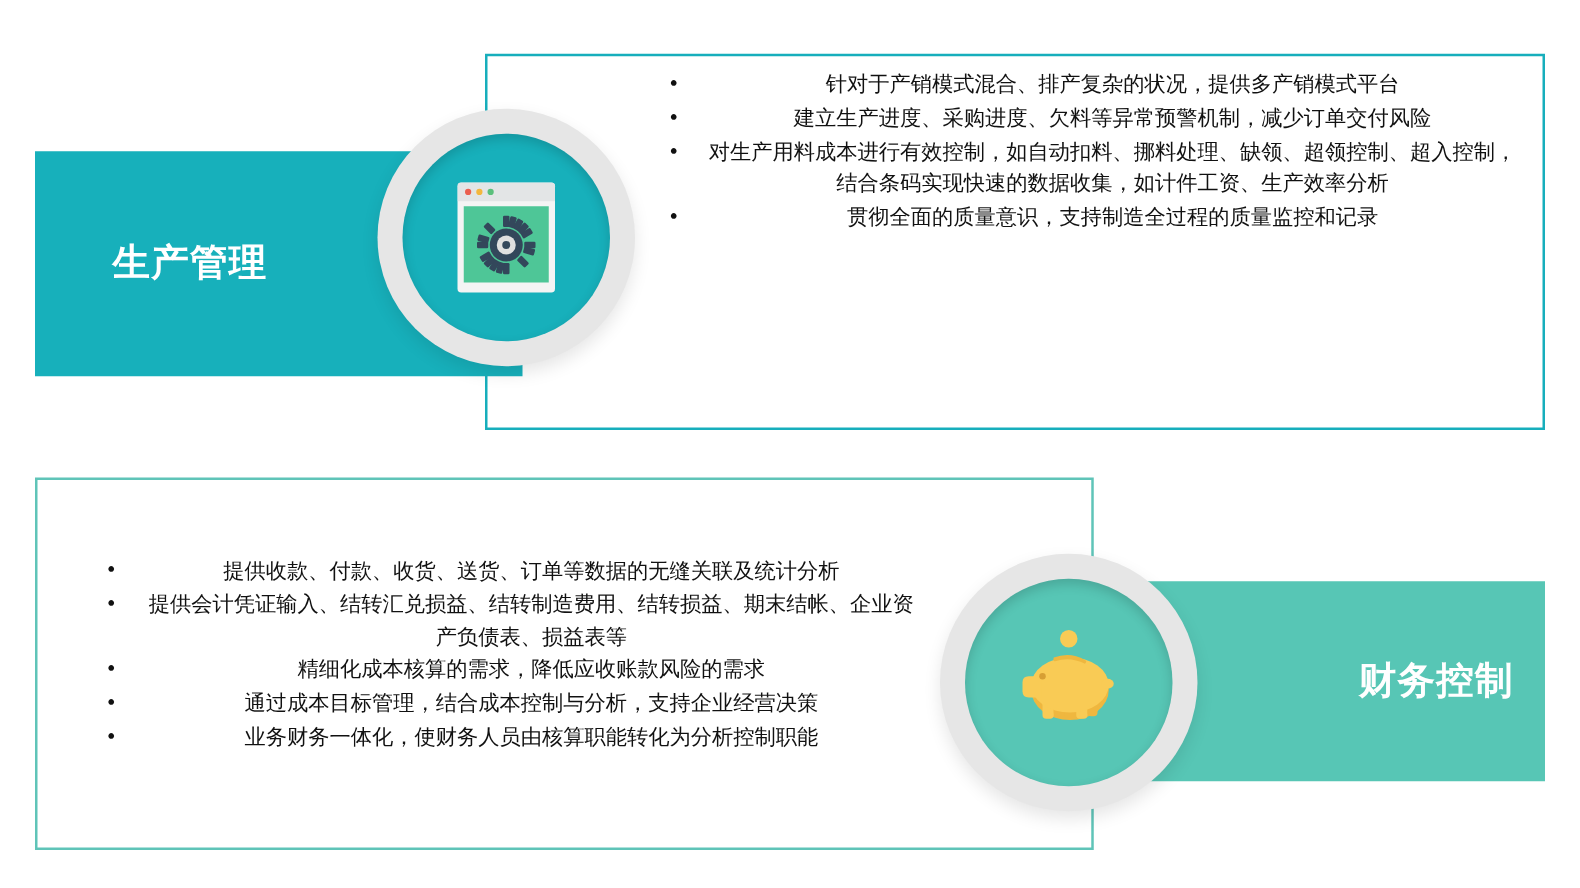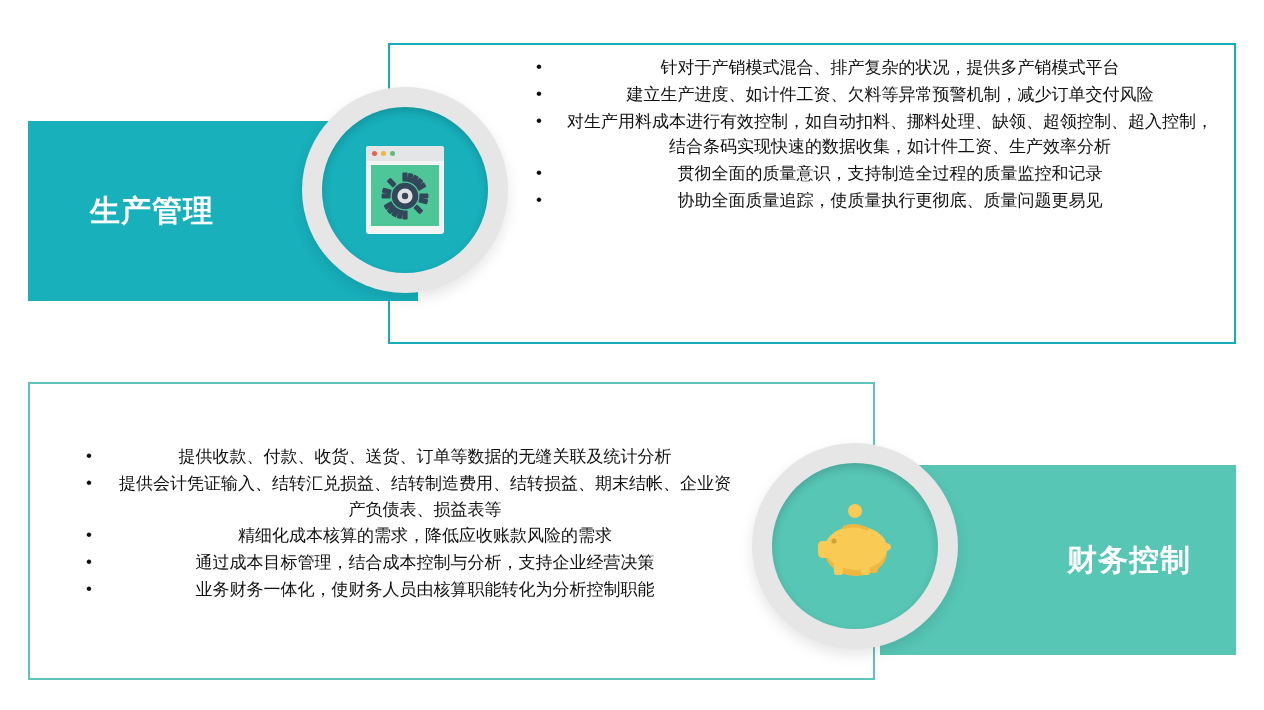--- a/index.html
+++ b/index.html
@@ -58,24 +58,24 @@
     height: 180px;
     background: #17b0bb;
     justify-content: flex-start;
     padding-left: 62px;
     margin-top: 16px;
   }
   .banner-right {
     left: 880px;
     top: 465px;
     width: 356px;
-    height: 190px;
+    height: 160px;
     background: #57c6b5;
     justify-content: flex-end;
-    padding-right: 45px;
+    padding-right: 25px;
   }
   .banner-label {
     color: #ffffff;
     font-size: 30px;
     font-weight: bold;
     letter-spacing: 1px;
     line-height: 1;
     white-space: nowrap;
   }
 
@@ -194,24 +194,23 @@
 </style>
 </head>
 <body>
 
 <div class="stage">
 
   <div class="outline-box box-top"></div>
 
   <ul class="bullets bullets-production">
     <li>针对于产销模式混合、排产复杂的状况，提供多产销模式平台</li>
-    <li>建立生产进度、如计件工资、欠料等异常预警机制，减少订单交付风险</li>
+    <li>建立生产进度、采购进度、欠料等异常预警机制，减少订单交付风险</li>
     <li>对生产用料成本进行有效控制，如自动扣料、挪料处理、缺领、超领控制、超入控制，结合条码实现快速的数据收集，如计件工资、生产效率分析</li>
     <li>贯彻全面的质量意识，支持制造全过程的质量监控和记录</li>
-    <li>协助全面质量追踪，使质量执行更彻底、质量问题更易见</li>
   </ul>
 
   <div class="banner banner-left">
     <span class="banner-label">生产管理</span>
   </div>
 
   <div class="badge badge-production">
     <div class="badge-inner">
       <div class="icon-window">
         <div class="icon-window-bar">

